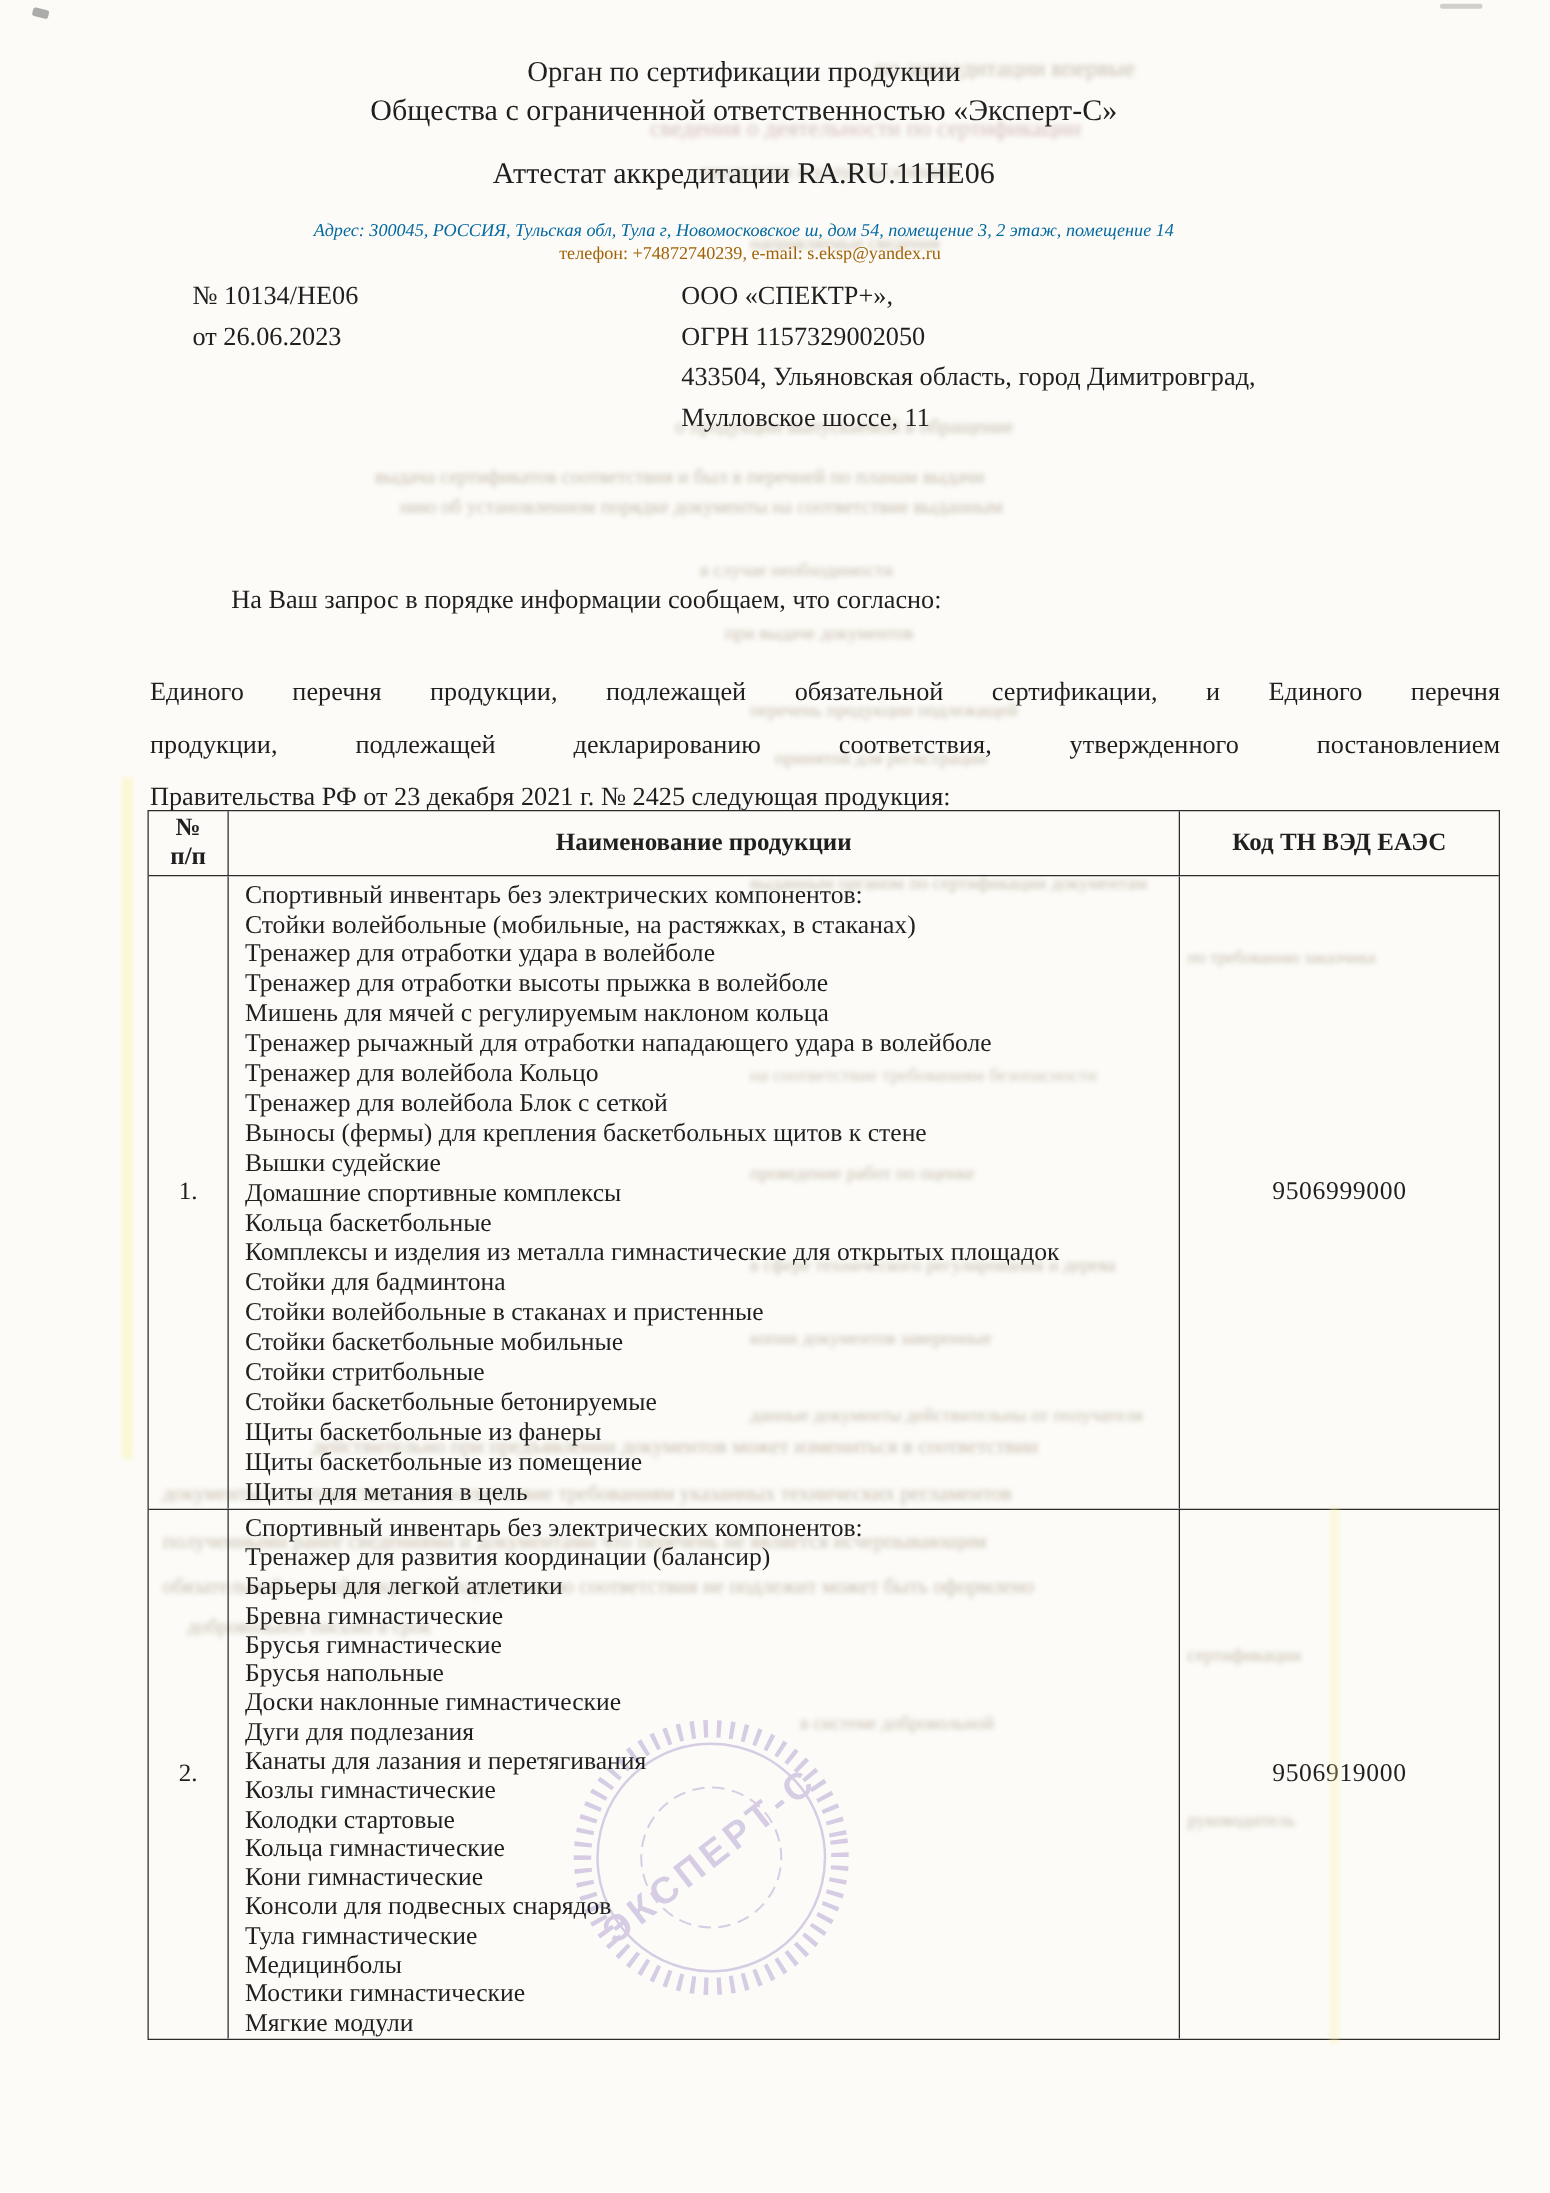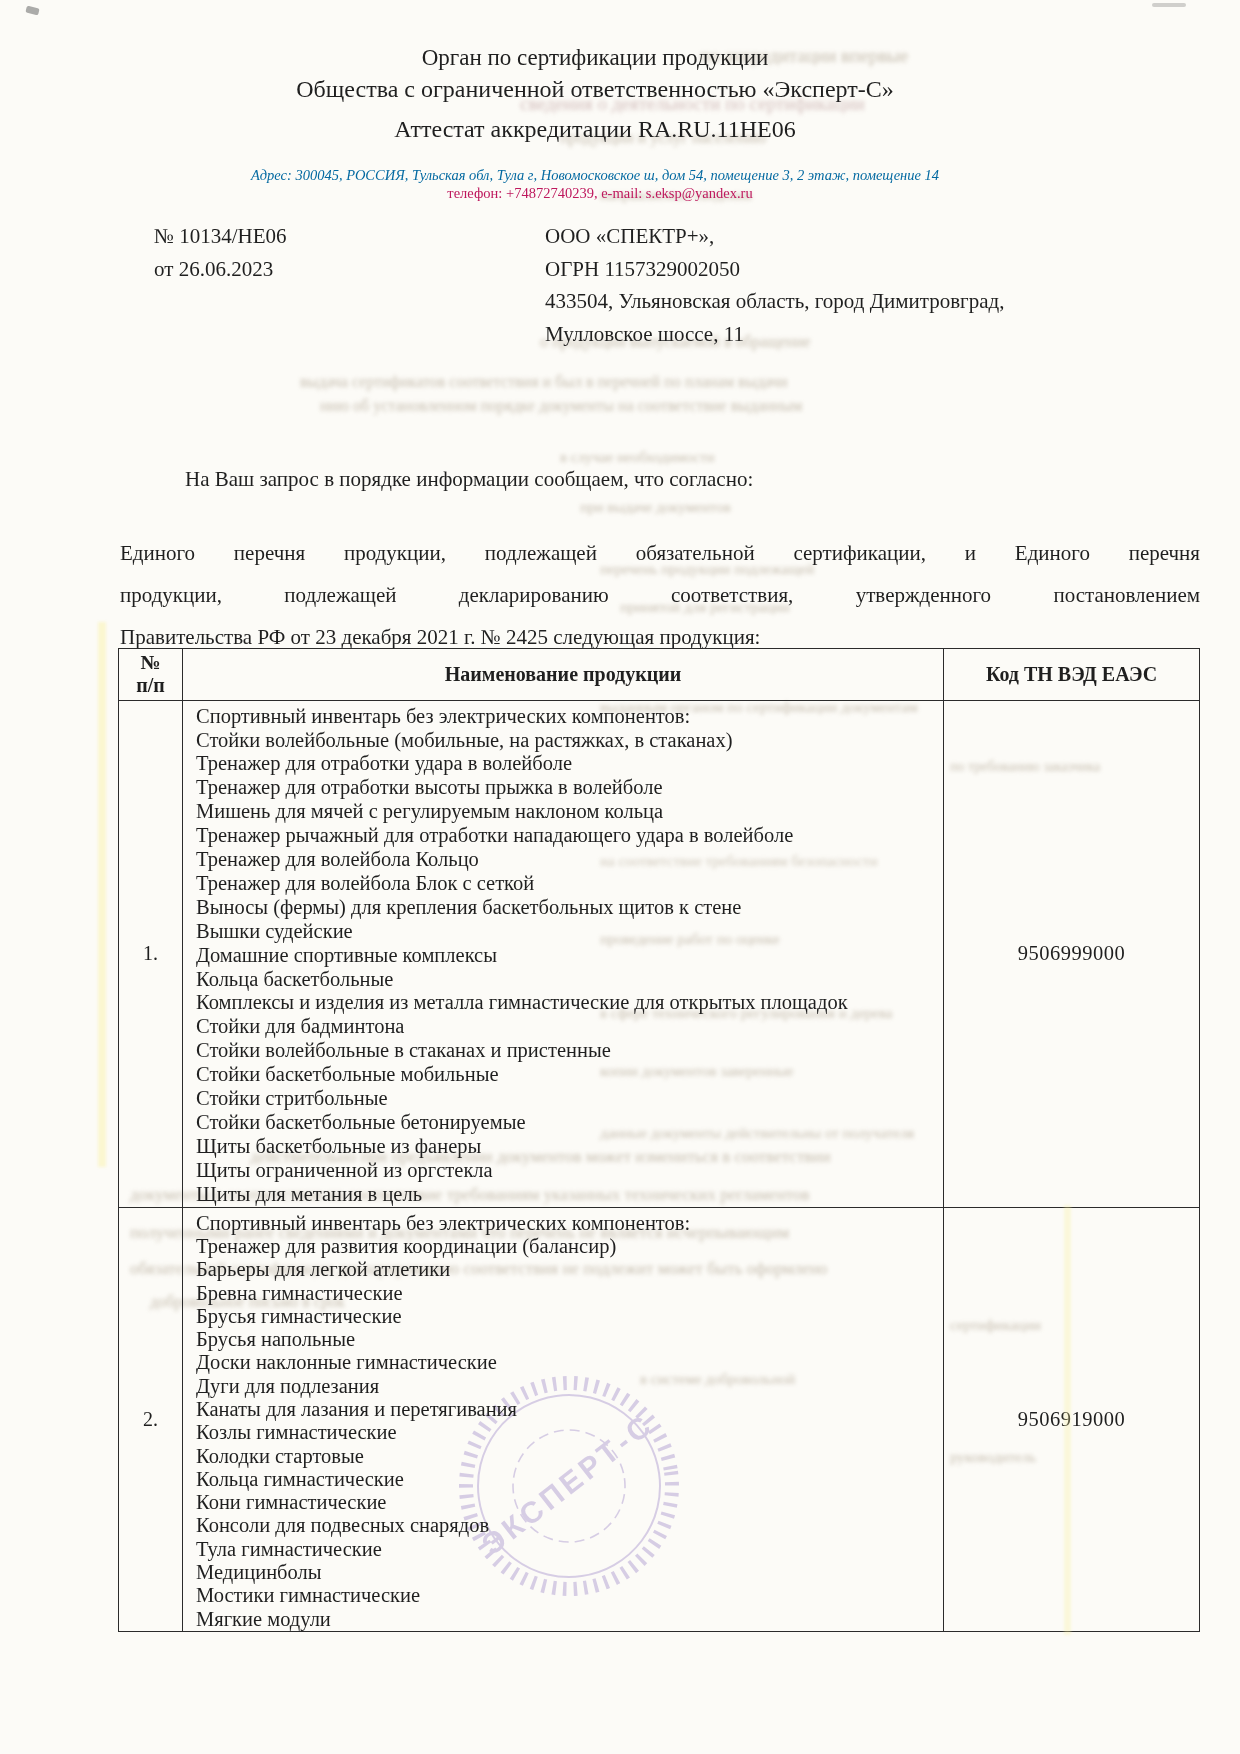--- a/index.html
+++ b/index.html
@@ -10,23 +10,23 @@
   }
   .layer{position:absolute;inset:0;}
   #ghost-layer{z-index:1;}
   #stamp-layer{z-index:2;}
   #content-layer{z-index:3;}
 
   
   .letterhead{position:absolute;left:0;top:44px;width:1190px;text-align:center;line-height:1.18;}
   .lh-1{font-size:23px;}
   .lh-2{font-size:24px;margin-top:4px;}
-  .lh-3{font-size:24px;margin-top:12px;}
+  .lh-3{font-size:24px;margin-top:22px;}
   .lh-addr{font-size:14.5px;margin-top:23px;color:#0369a1;font-style:italic;}
-  .lh-cont{font-size:14.5px;margin-top:1px;color:#be185d;padding-left:10px;}
+  .lh-cont{font-size:14.5px;margin-top:1px;color:#a16207;padding-left:10px;}
 
   
   .refblock{position:absolute;left:120px;top:220px;font-size:21px;line-height:33px;margin-left:34px;}
   .recipient{position:absolute;left:545px;top:220px;width:560px;font-size:21px;line-height:32.5px;}
 
   
   .intro{position:absolute;left:185px;top:467px;width:900px;font-size:21px;}
   .paragraph{position:absolute;left:120px;top:541px;width:1080px;font-size:21px;}
   .paragraph .just{text-align:justify;text-align-last:justify;height:42px;}
   .paragraph .last{text-align:left;height:42px;}
@@ -166,21 +166,21 @@
               <div class="item-line">Вышки судейские</div>
               <div class="item-line">Домашние спортивные комплексы</div>
               <div class="item-line">Кольца баскетбольные</div>
               <div class="item-line">Комплексы и изделия из металла гимнастические для открытых площадок</div>
               <div class="item-line">Стойки для бадминтона</div>
               <div class="item-line">Стойки волейбольные в стаканах и пристенные</div>
               <div class="item-line">Стойки баскетбольные мобильные</div>
               <div class="item-line">Стойки стритбольные</div>
               <div class="item-line">Стойки баскетбольные бетонируемые</div>
               <div class="item-line">Щиты баскетбольные из фанеры</div>
-              <div class="item-line">Щиты ограниченной из оргстекла</div>
+              <div class="item-line">Щиты баскетбольные из помещение</div>
               <div class="item-line">Щиты для метания в цель</div>
             </div>
     <div class="cell c-code">9506999000</div>
   </div>
 
   <div class="t-row data-row row-1">
     <div class="cell c-num">2.</div>
     <div class="cell c-name">
               <div class="item-line">Спортивный инвентарь без электрических компонентов:</div>
               <div class="item-line">Тренажер для развития координации (балансир)</div>

